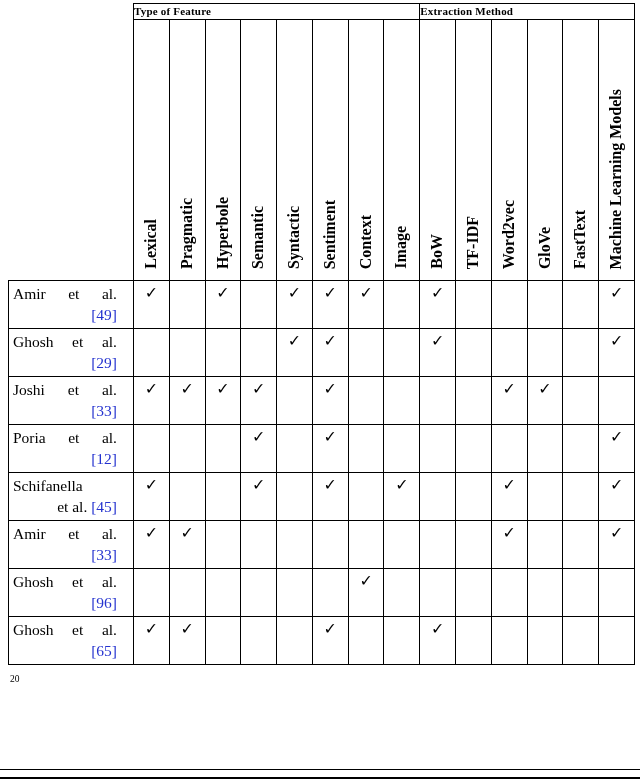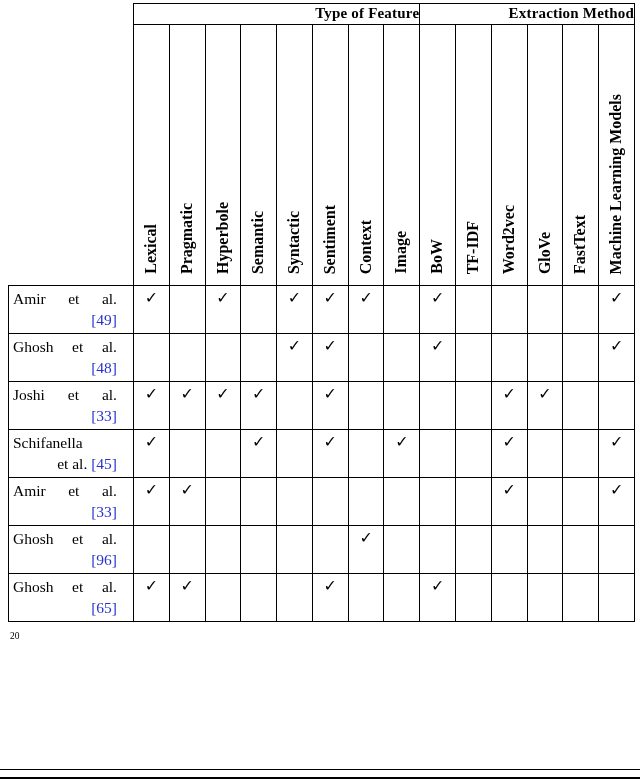--- a/index.html
+++ b/index.html
@@ -14,21 +14,21 @@
   .page { padding: 3px 6px 0 8px; }
 
   table { border-collapse: collapse; table-layout: fixed; width: 627px; }
   col.col-author { width: 125px; }
   th, td { border: 1px solid #000; padding: 0; }
 
   th.corner-t { border: none; border-right: 1px solid #000; }
   th.corner-b { border: none; border-right: 1px solid #000; border-bottom: 1px solid #000; }
 
   .group-th {
-    font-size: 15px; font-weight: bold; text-align: right;
+    font-size: 11px; font-weight: bold; text-align: left;
     padding: 1px 0 2px 0; letter-spacing: 0.2px;
   }
 
   .rot-th {
     height: 253px; vertical-align: bottom; text-align: center;
     padding-bottom: 7px;
   }
   .rot {
     display: inline-block;
     writing-mode: vertical-rl;
@@ -109,21 +109,21 @@
           <td class="check-cell"><span>✓</span></td>
           <td class="check-cell"></td>
           <td class="check-cell"></td>
           <td class="check-cell"></td>
           <td class="check-cell"></td>
           <td class="check-cell"><span>✓</span></td>
         </tr>
         <tr>
           <td class="author-cell">
             <div class="name-line">Ghosh et al.</div>
-            <div class="cite-line"><a class="cite">[48]</a></div>
+            <div class="cite-line"><a class="cite">[29]</a></div>
           </td>
           <td class="check-cell"></td>
           <td class="check-cell"></td>
           <td class="check-cell"></td>
           <td class="check-cell"></td>
           <td class="check-cell"><span>✓</span></td>
           <td class="check-cell"><span>✓</span></td>
           <td class="check-cell"></td>
           <td class="check-cell"></td>
           <td class="check-cell"><span>✓</span></td>
@@ -145,20 +145,40 @@
           <td class="check-cell"></td>
           <td class="check-cell"><span>✓</span></td>
           <td class="check-cell"></td>
           <td class="check-cell"></td>
           <td class="check-cell"></td>
           <td class="check-cell"></td>
           <td class="check-cell"><span>✓</span></td>
           <td class="check-cell"><span>✓</span></td>
           <td class="check-cell"></td>
           <td class="check-cell"></td>
+        </tr>
+        <tr>
+          <td class="author-cell">
+            <div class="name-line">Poria et al.</div>
+            <div class="cite-line"><a class="cite">[12]</a></div>
+          </td>
+          <td class="check-cell"></td>
+          <td class="check-cell"></td>
+          <td class="check-cell"></td>
+          <td class="check-cell"><span>✓</span></td>
+          <td class="check-cell"></td>
+          <td class="check-cell"><span>✓</span></td>
+          <td class="check-cell"></td>
+          <td class="check-cell"></td>
+          <td class="check-cell"></td>
+          <td class="check-cell"></td>
+          <td class="check-cell"></td>
+          <td class="check-cell"></td>
+          <td class="check-cell"></td>
+          <td class="check-cell"><span>✓</span></td>
         </tr>
         <tr>
           <td class="author-cell">
             <div class="name-line">Schifanella</div>
             <div class="cite-line">et al. <a class="cite">[45]</a></div>
           </td>
           <td class="check-cell"><span>✓</span></td>
           <td class="check-cell"></td>
           <td class="check-cell"></td>
           <td class="check-cell"><span>✓</span></td>

